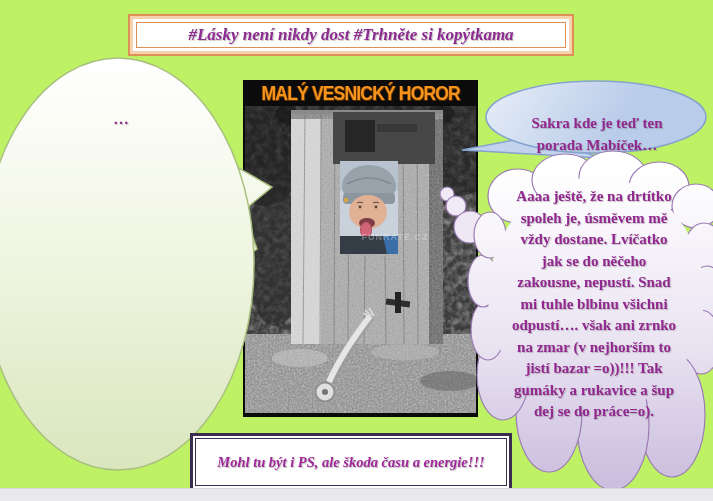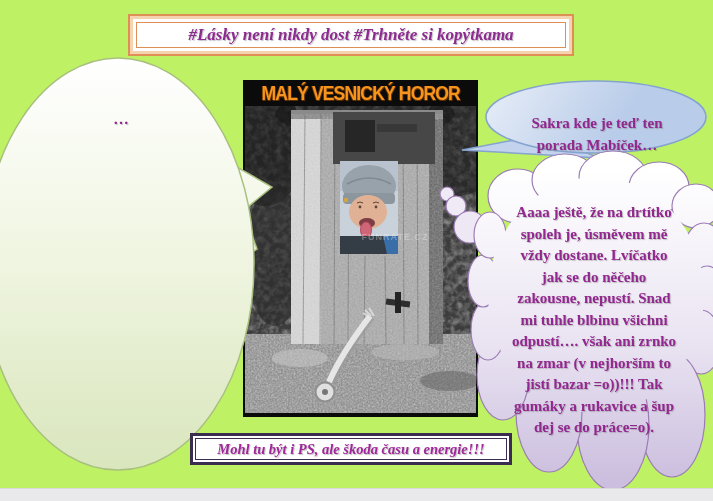--- a/index.html
+++ b/index.html
@@ -13,37 +13,37 @@
   .banner-text{font-size:17px;font-weight:bold;font-style:italic;color:#8d2b90;
                text-shadow:1px 1px 1px rgba(130,130,130,.5);white-space:nowrap;}
 
   
   .btext{color:#92278f;font-weight:bold;text-align:center;white-space:pre-line;
          text-shadow:1px 1px 1px rgba(125,125,125,.45);}
   .left-text{position:absolute;left:8px;top:100px;width:226px;font-size:15.5px;line-height:22px;z-index:6;}
   .left-sep{margin:8px 0;}
   .heart{color:#cc1122;text-shadow:1px 1px 0 #5a0a12;font-size:19px;font-style:normal;}
   .blue-text{position:absolute;left:492px;top:88px;width:210px;font-size:15px;line-height:22px;z-index:6;margin-top:24px;}
-  .cloud-text{position:absolute;left:487px;top:202px;width:214px;font-size:15px;line-height:21.5px;z-index:6;}
+  .cloud-text{position:absolute;left:487px;top:186px;width:214px;font-size:15px;line-height:21.5px;z-index:6;}
 
   
   .poster{position:absolute;left:243px;top:80px;width:235px;height:337px;background:#0b0b0b;z-index:1;}
   .poster-title{height:26px;display:flex;align-items:center;justify-content:center;}
   .poster-title span{font-family:"Liberation Sans",sans-serif;font-weight:bold;font-size:20px;
                      letter-spacing:-1px;transform:scaleX(.88);color:#f6941d;white-space:nowrap;
                      text-shadow:1px 1px 0 #5a2d00,-1px 0 0 #5a2d00,0 1px 0 #7a3c00;}
   .poster-photo{display:block;margin:0 2px 2px 2px;}
 
   
   .shapes{position:absolute;left:0;top:0;z-index:5;pointer-events:none;}
 
   
   .footer-box{position:absolute;left:190px;top:433px;width:322px;box-sizing:border-box;
               border:3px solid #3b2d4f;background:#ffffff;z-index:7;}
-  .footer-box-inner{margin:2px;border:1px solid #3b2d4f;padding:1px 6px;text-align:center;}
+  .footer-box-inner{margin:2px;border:1px solid #3b2d4f;padding:14px 6px;text-align:center;}
   .footer-text{font-size:14.5px;font-weight:bold;font-style:italic;color:#a1279b;
                text-shadow:1px 1px 1px rgba(130,130,130,.5);white-space:nowrap;}
 
   
   .bottom-bar{position:absolute;left:0;top:488px;width:713px;height:13px;
               background:#e9e9ec;border-top:1px solid #d9d9dd;box-sizing:border-box;z-index:8;}
 </style>
 </head>
 <body>
 

